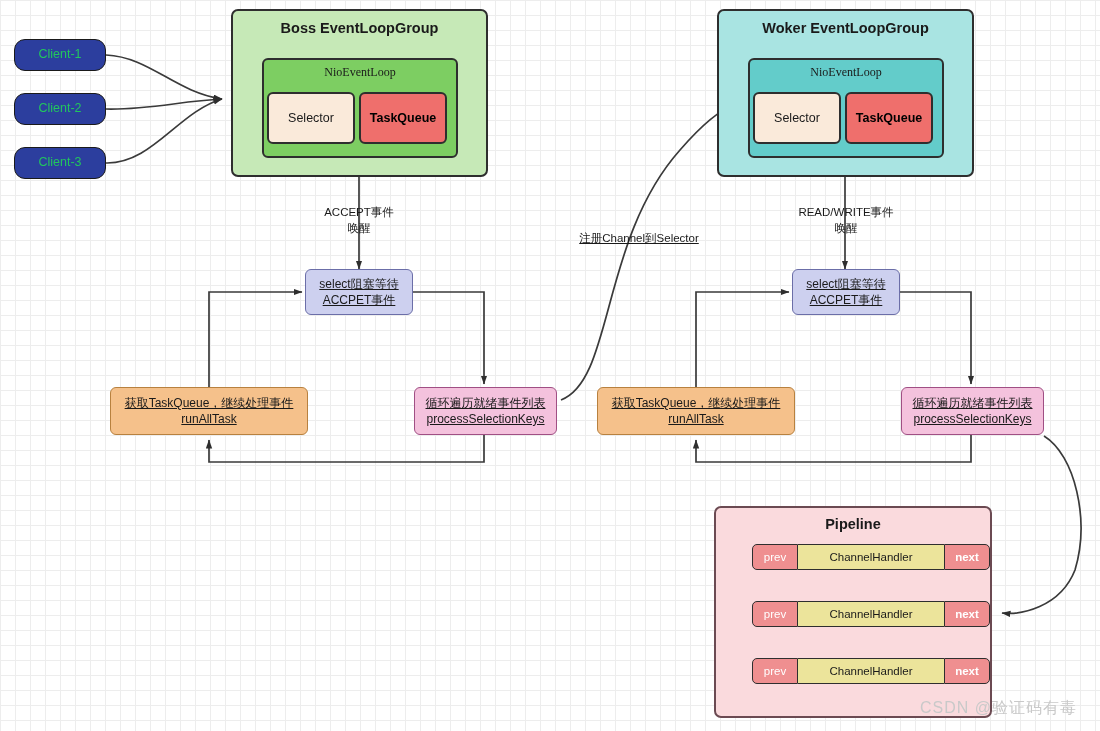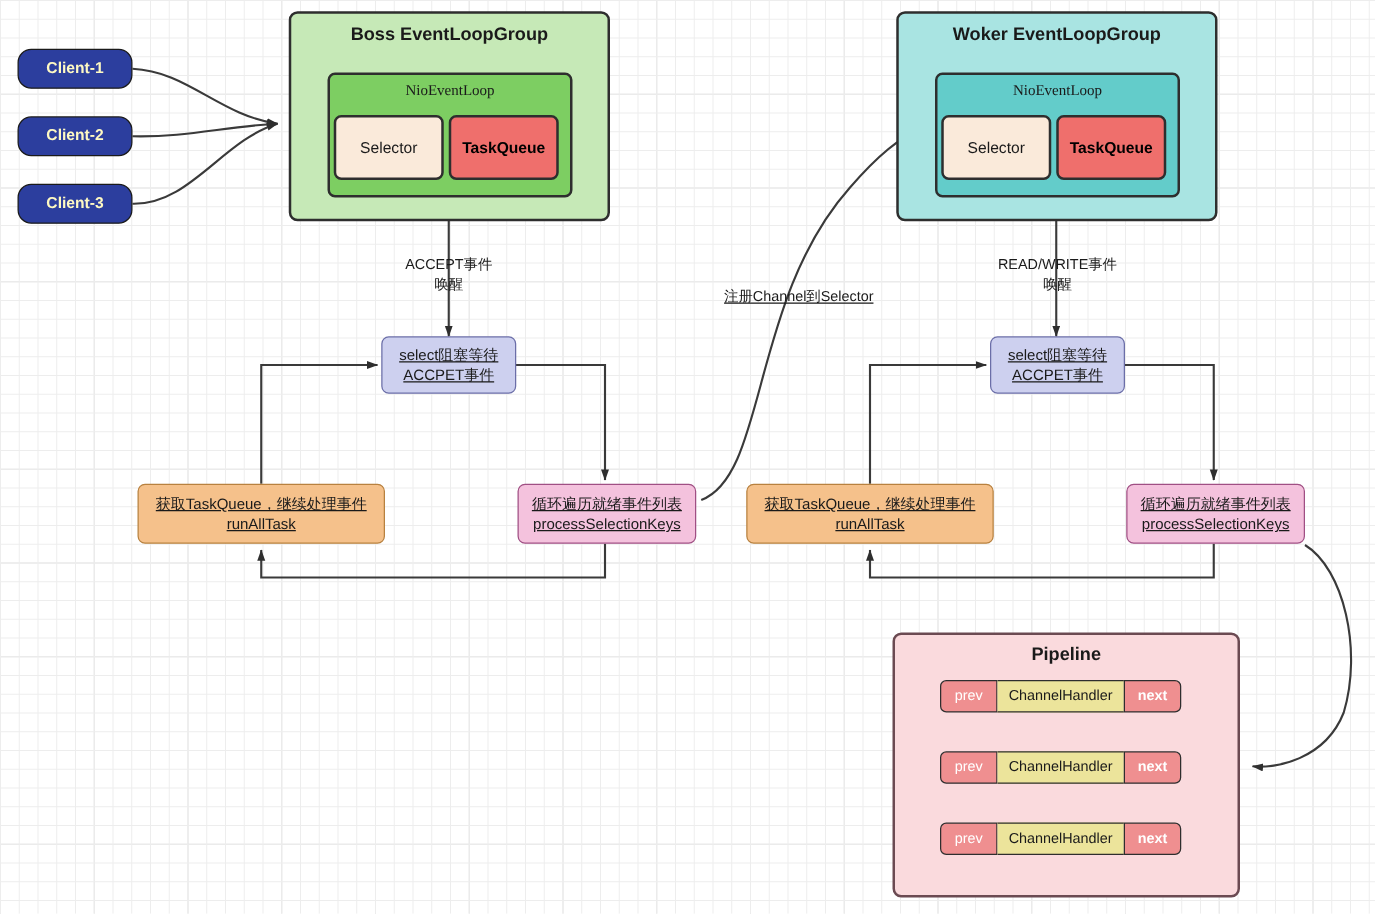--- a/index.html
+++ b/index.html
@@ -37,23 +37,23 @@
     justify-content: center;
     text-align: center;
     line-height: 1.25;
   }
 
   
   .client {
     background: #2c3e9e;
     border: 1.6px solid #1a1a1a;
     border-radius: 11px;
-    color: #fef9c3;
+    color: #22c55e;
     font-size: 12.5px;
-    font-weight: 700;
+    font-weight: 400;
     width: 92px;
     height: 32px;
   }
 
   
   .group-box {
     border-radius: 7px;
     border: 2px solid #2e2e2e;
     flex-direction: column;
     justify-content: flex-start;
@@ -152,21 +152,21 @@
   .hnd-prev {
     background: #ef8f90;
     color: #ffffff;
     font-weight: 400;
     width: 46px;
     border-radius: 5px 0 0 5px;
   }
   .hnd-mid {
     background: #ece49b;
     color: #1a1a1a;
-    width: 101px;
+    width: 146px;
     border-left: none;
     border-right: none;
   }
   .hnd-next {
     background: #ef8f90;
     color: #ffffff;
     font-weight: 600;
     width: 46px;
     border-radius: 0 5px 5px 0;
   }
@@ -300,14 +300,15 @@
     <div class="hnd-seg hnd-prev">prev</div>
     <div class="hnd-seg hnd-mid">ChannelHandler</div>
     <div class="hnd-seg hnd-next">next</div>
   </div>
   <div class="handler-row" style="left:752px; top:658px;">
     <div class="hnd-seg hnd-prev">prev</div>
     <div class="hnd-seg hnd-mid">ChannelHandler</div>
     <div class="hnd-seg hnd-next">next</div>
   </div>
 
+  <div class="watermark" style="left:920px; top:698px;">CSDN @验证码有毒</div>
 
 </div>
 
 </body></html>

